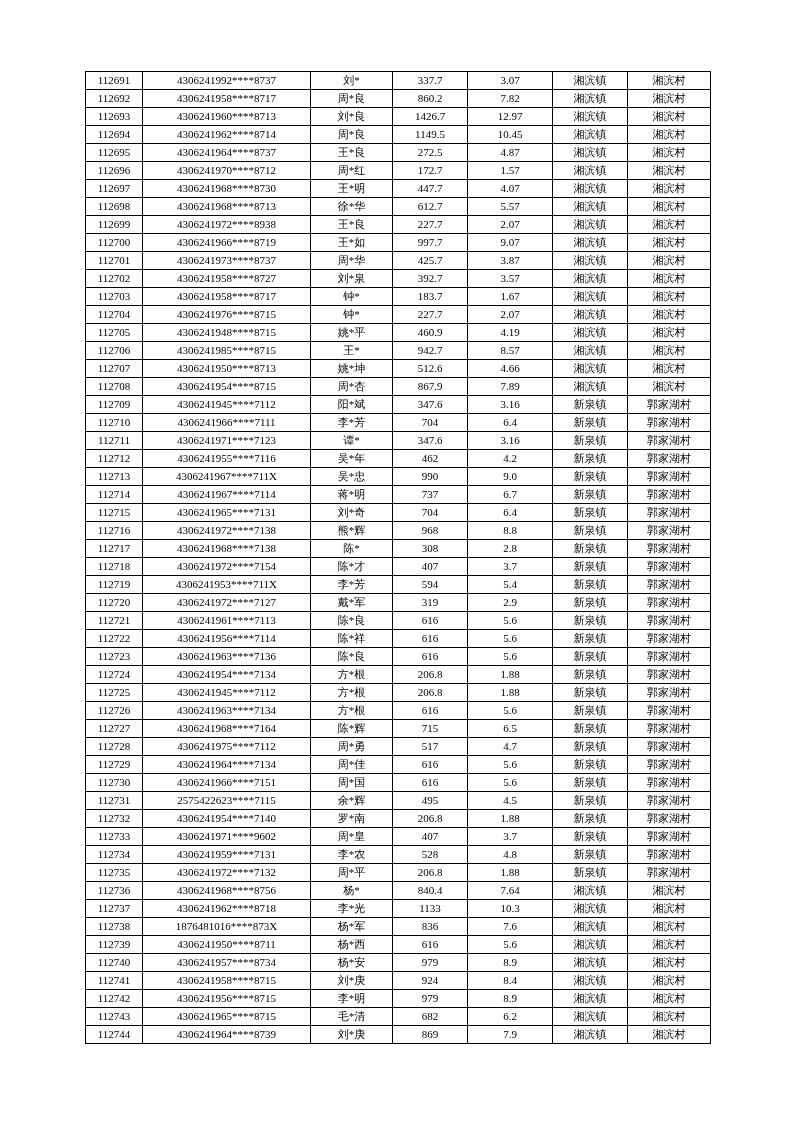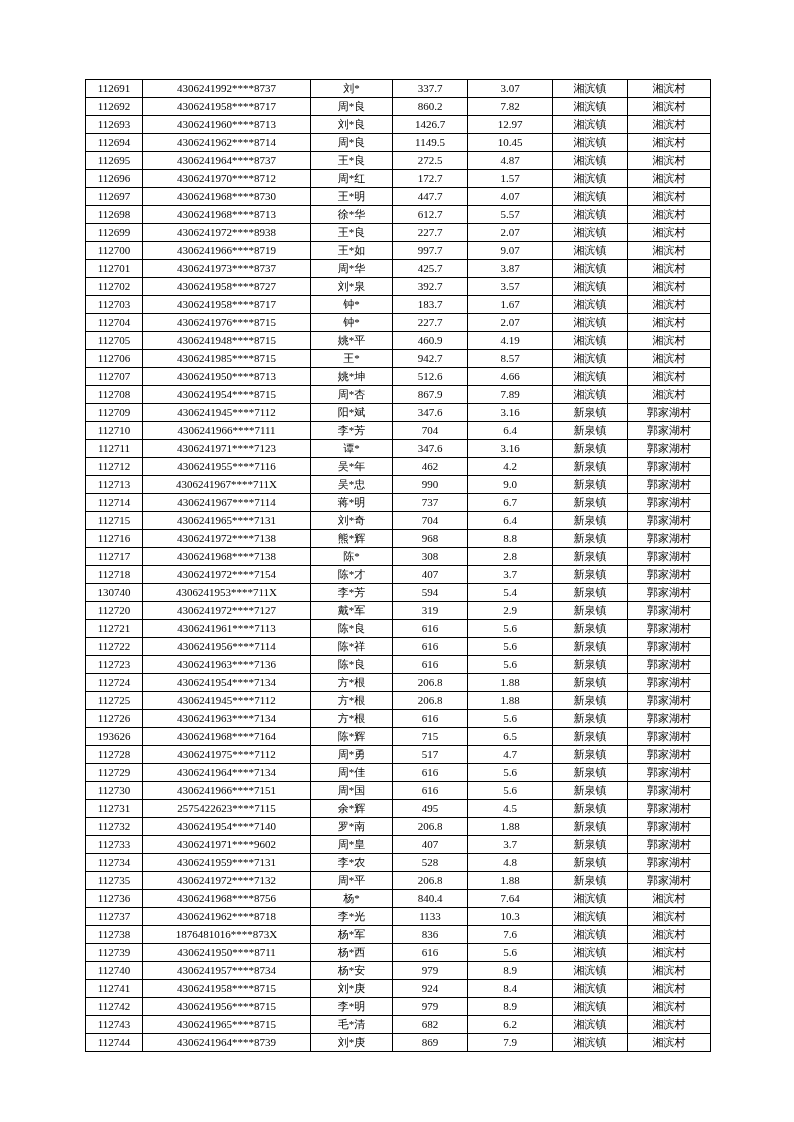--- a/index.html
+++ b/index.html
@@ -10,21 +10,21 @@
     width: 794px;
     height: 1122px;
     background: #ffffff;
     font-family: "Liberation Serif", "DejaVu Serif", serif;
     position: relative;
     overflow: hidden;
   }
   .sheet-table {
     position: absolute;
     left: 85px;
-    top: 79px;
+    top: 71px;
     border-collapse: collapse;
     table-layout: fixed;
   }
   .sheet-table td {
     border: 1px solid #000000;
     font-size: 11px;
     color: #000000;
     text-align: center;
     vertical-align: middle;
     height: 17px;
@@ -301,21 +301,21 @@
       <tr>
         <td>112718</td>
         <td>4306241972****7154</td>
         <td>陈*才</td>
         <td>407</td>
         <td>3.7</td>
         <td>新泉镇</td>
         <td>郭家湖村</td>
       </tr>
       <tr>
-        <td>130740</td>
+        <td>112719</td>
         <td>4306241953****711X</td>
         <td>李*芳</td>
         <td>594</td>
         <td>5.4</td>
         <td>新泉镇</td>
         <td>郭家湖村</td>
       </tr>
       <tr>
         <td>112720</td>
         <td>4306241972****7127</td>
@@ -373,21 +373,21 @@
       <tr>
         <td>112726</td>
         <td>4306241963****7134</td>
         <td>方*根</td>
         <td>616</td>
         <td>5.6</td>
         <td>新泉镇</td>
         <td>郭家湖村</td>
       </tr>
       <tr>
-        <td>193626</td>
+        <td>112727</td>
         <td>4306241968****7164</td>
         <td>陈*辉</td>
         <td>715</td>
         <td>6.5</td>
         <td>新泉镇</td>
         <td>郭家湖村</td>
       </tr>
       <tr>
         <td>112728</td>
         <td>4306241975****7112</td>

